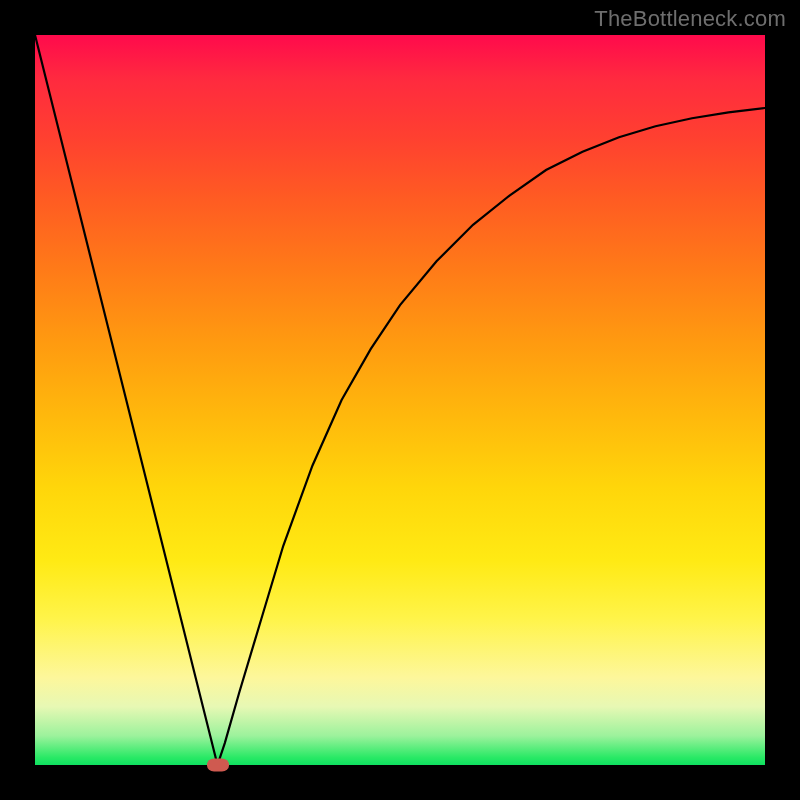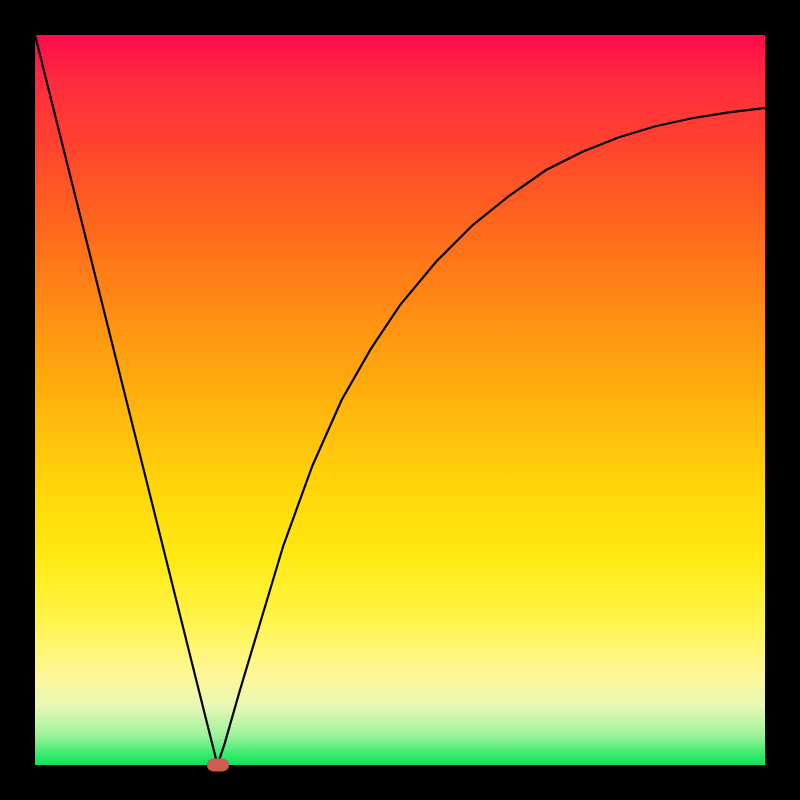--- a/index.html
+++ b/index.html
@@ -70,13 +70,14 @@
 </head>
 <body>
 
 <div class="frame">
   <div class="plot-area">
     <svg class="curve" width="730" height="730" viewBox="0 0 730 730">
       <path id="curve-path" fill="none" stroke="#000000" stroke-width="2.2" stroke-linecap="round" d="M0.00 0.00 L36.50 146.00 L73.00 292.00 L109.50 438.00 L146.00 584.00 L160.60 642.40 L175.20 700.80 L182.50 730.00 L189.80 708.10 L204.40 657.00 L226.30 584.00 L248.20 511.00 L277.40 430.70 L306.60 365.00 L335.80 313.90 L365.00 270.10 L401.50 226.30 L438.00 189.80 L474.50 160.60 L511.00 135.05 L547.50 116.80 L584.00 102.20 L620.50 91.25 L657.00 83.22 L693.50 77.38 L730.00 73.00"></path>
     </svg>
     <div id="min-marker" class="marker" style="left: 182.5px; top: 730px; background: rgb(207, 90, 80);"></div>
   </div>
+  <div class="watermark">TheBottleneck.com</div>
 </div>
 
 </body></html>

